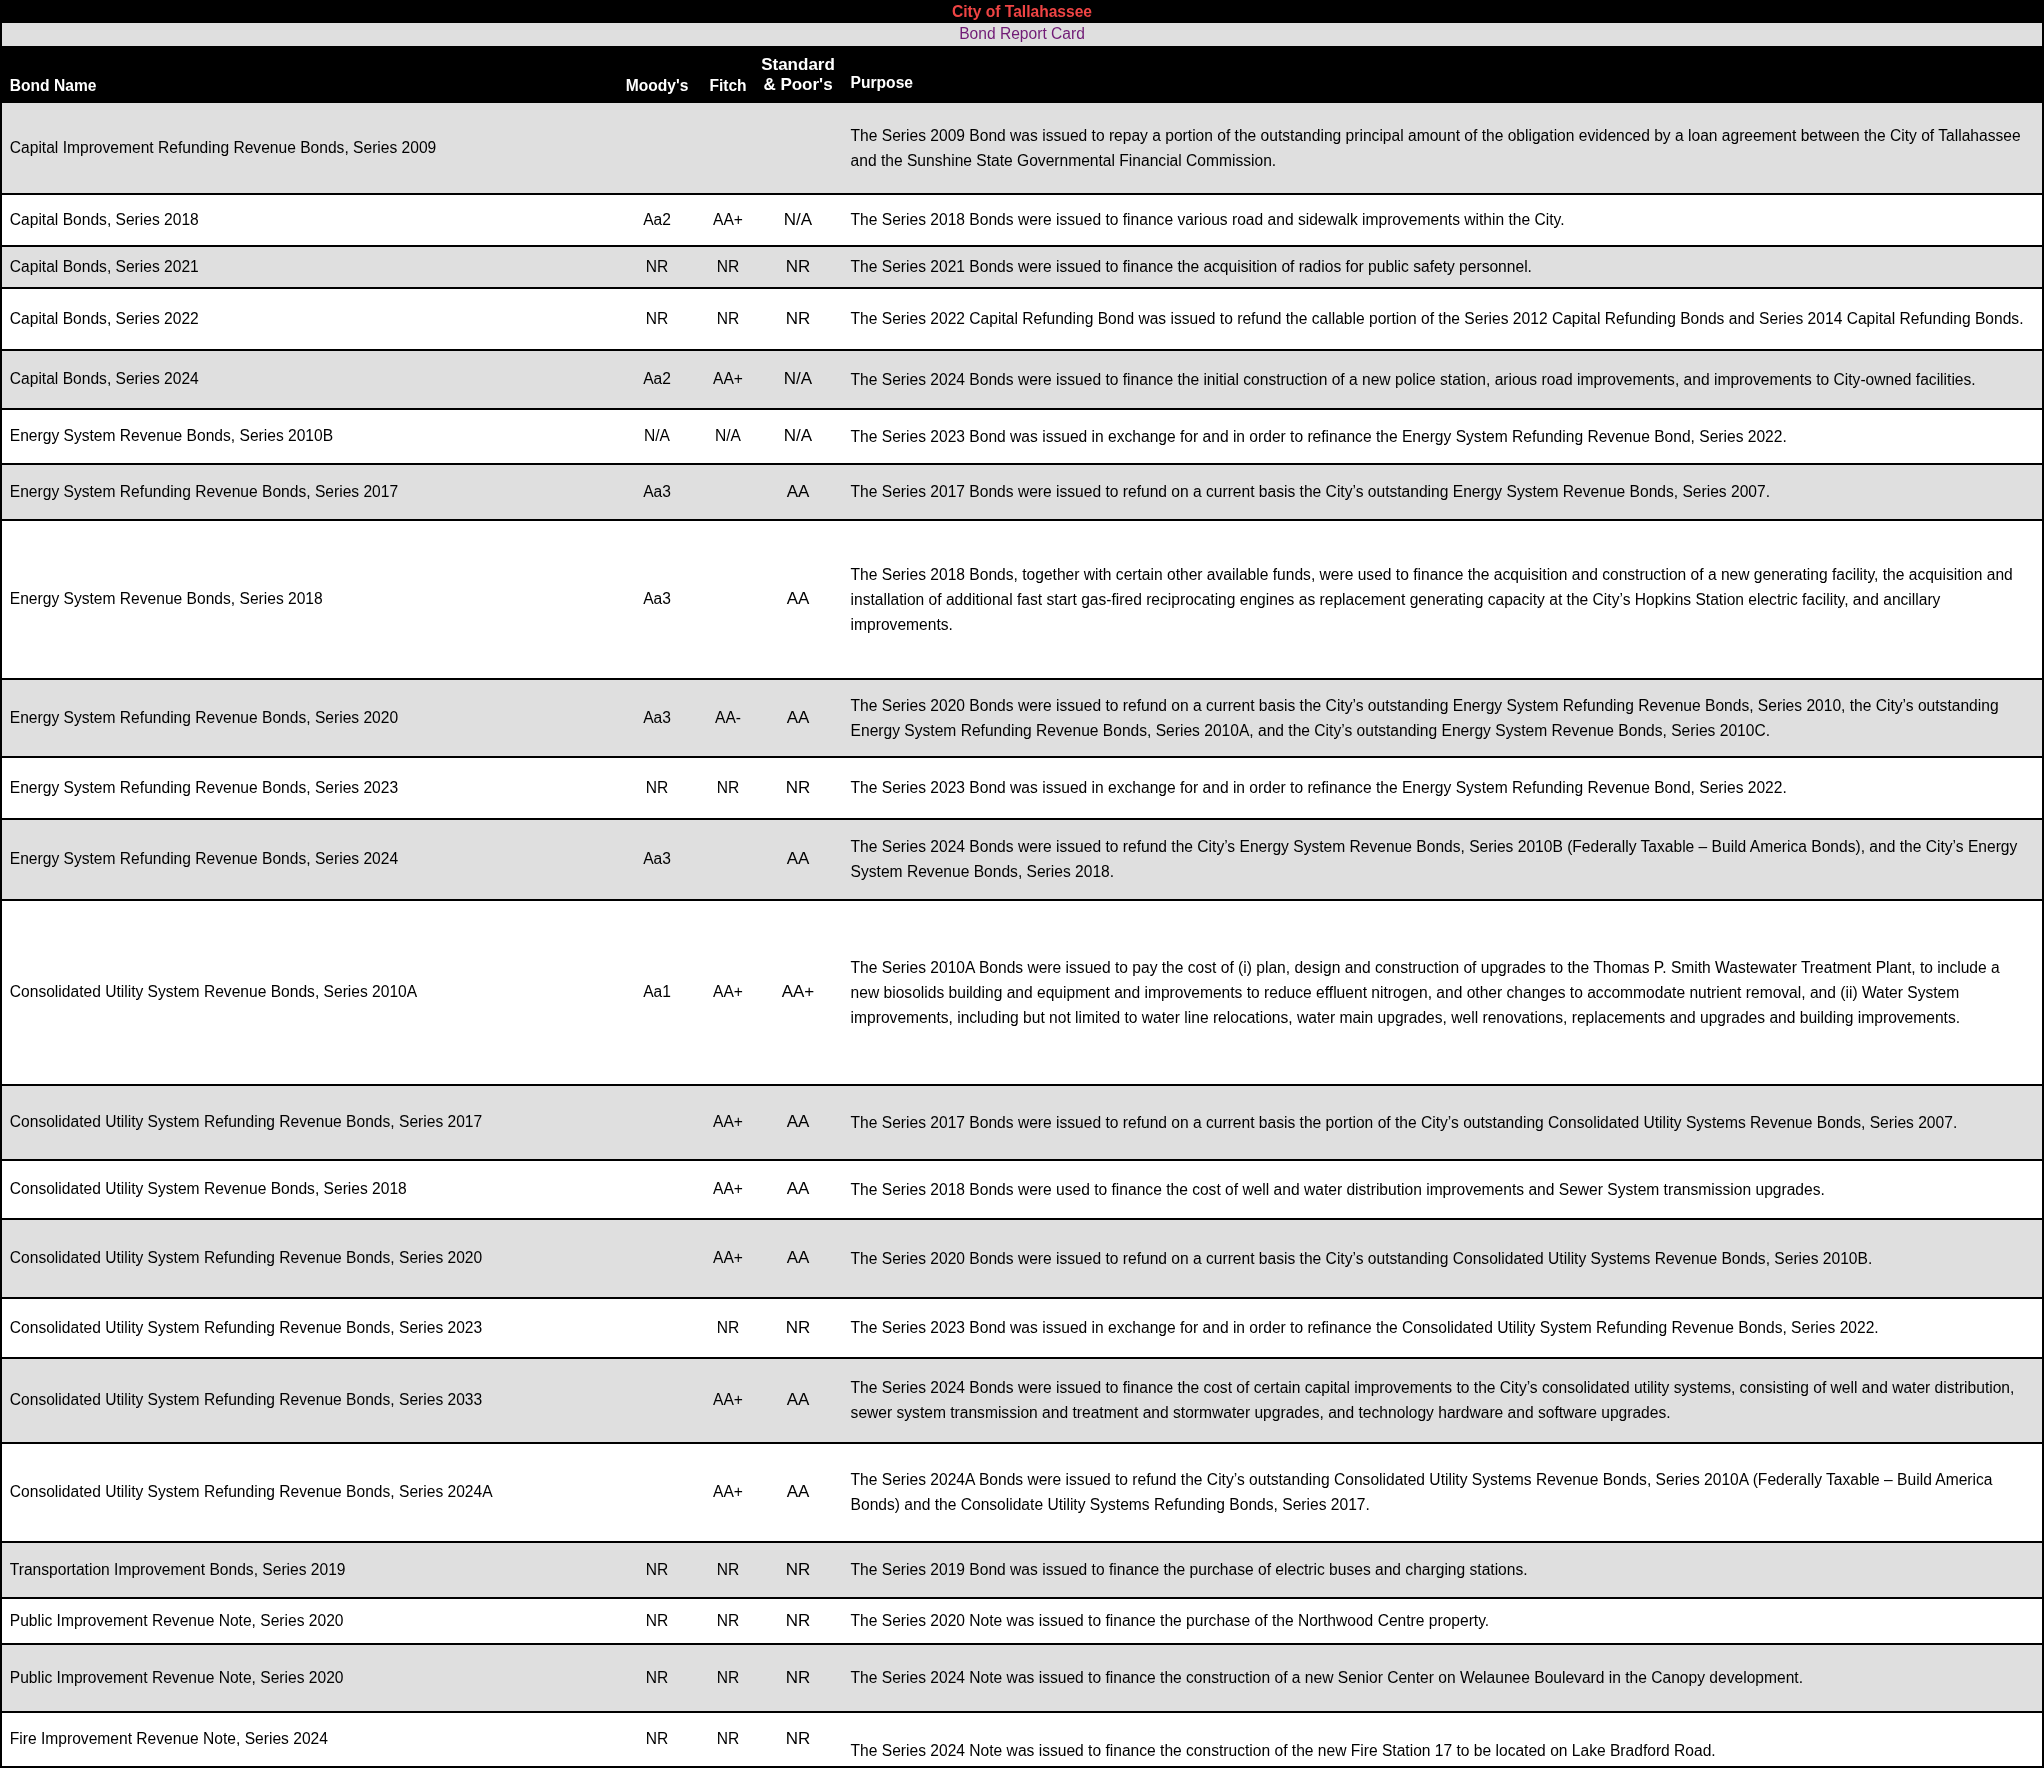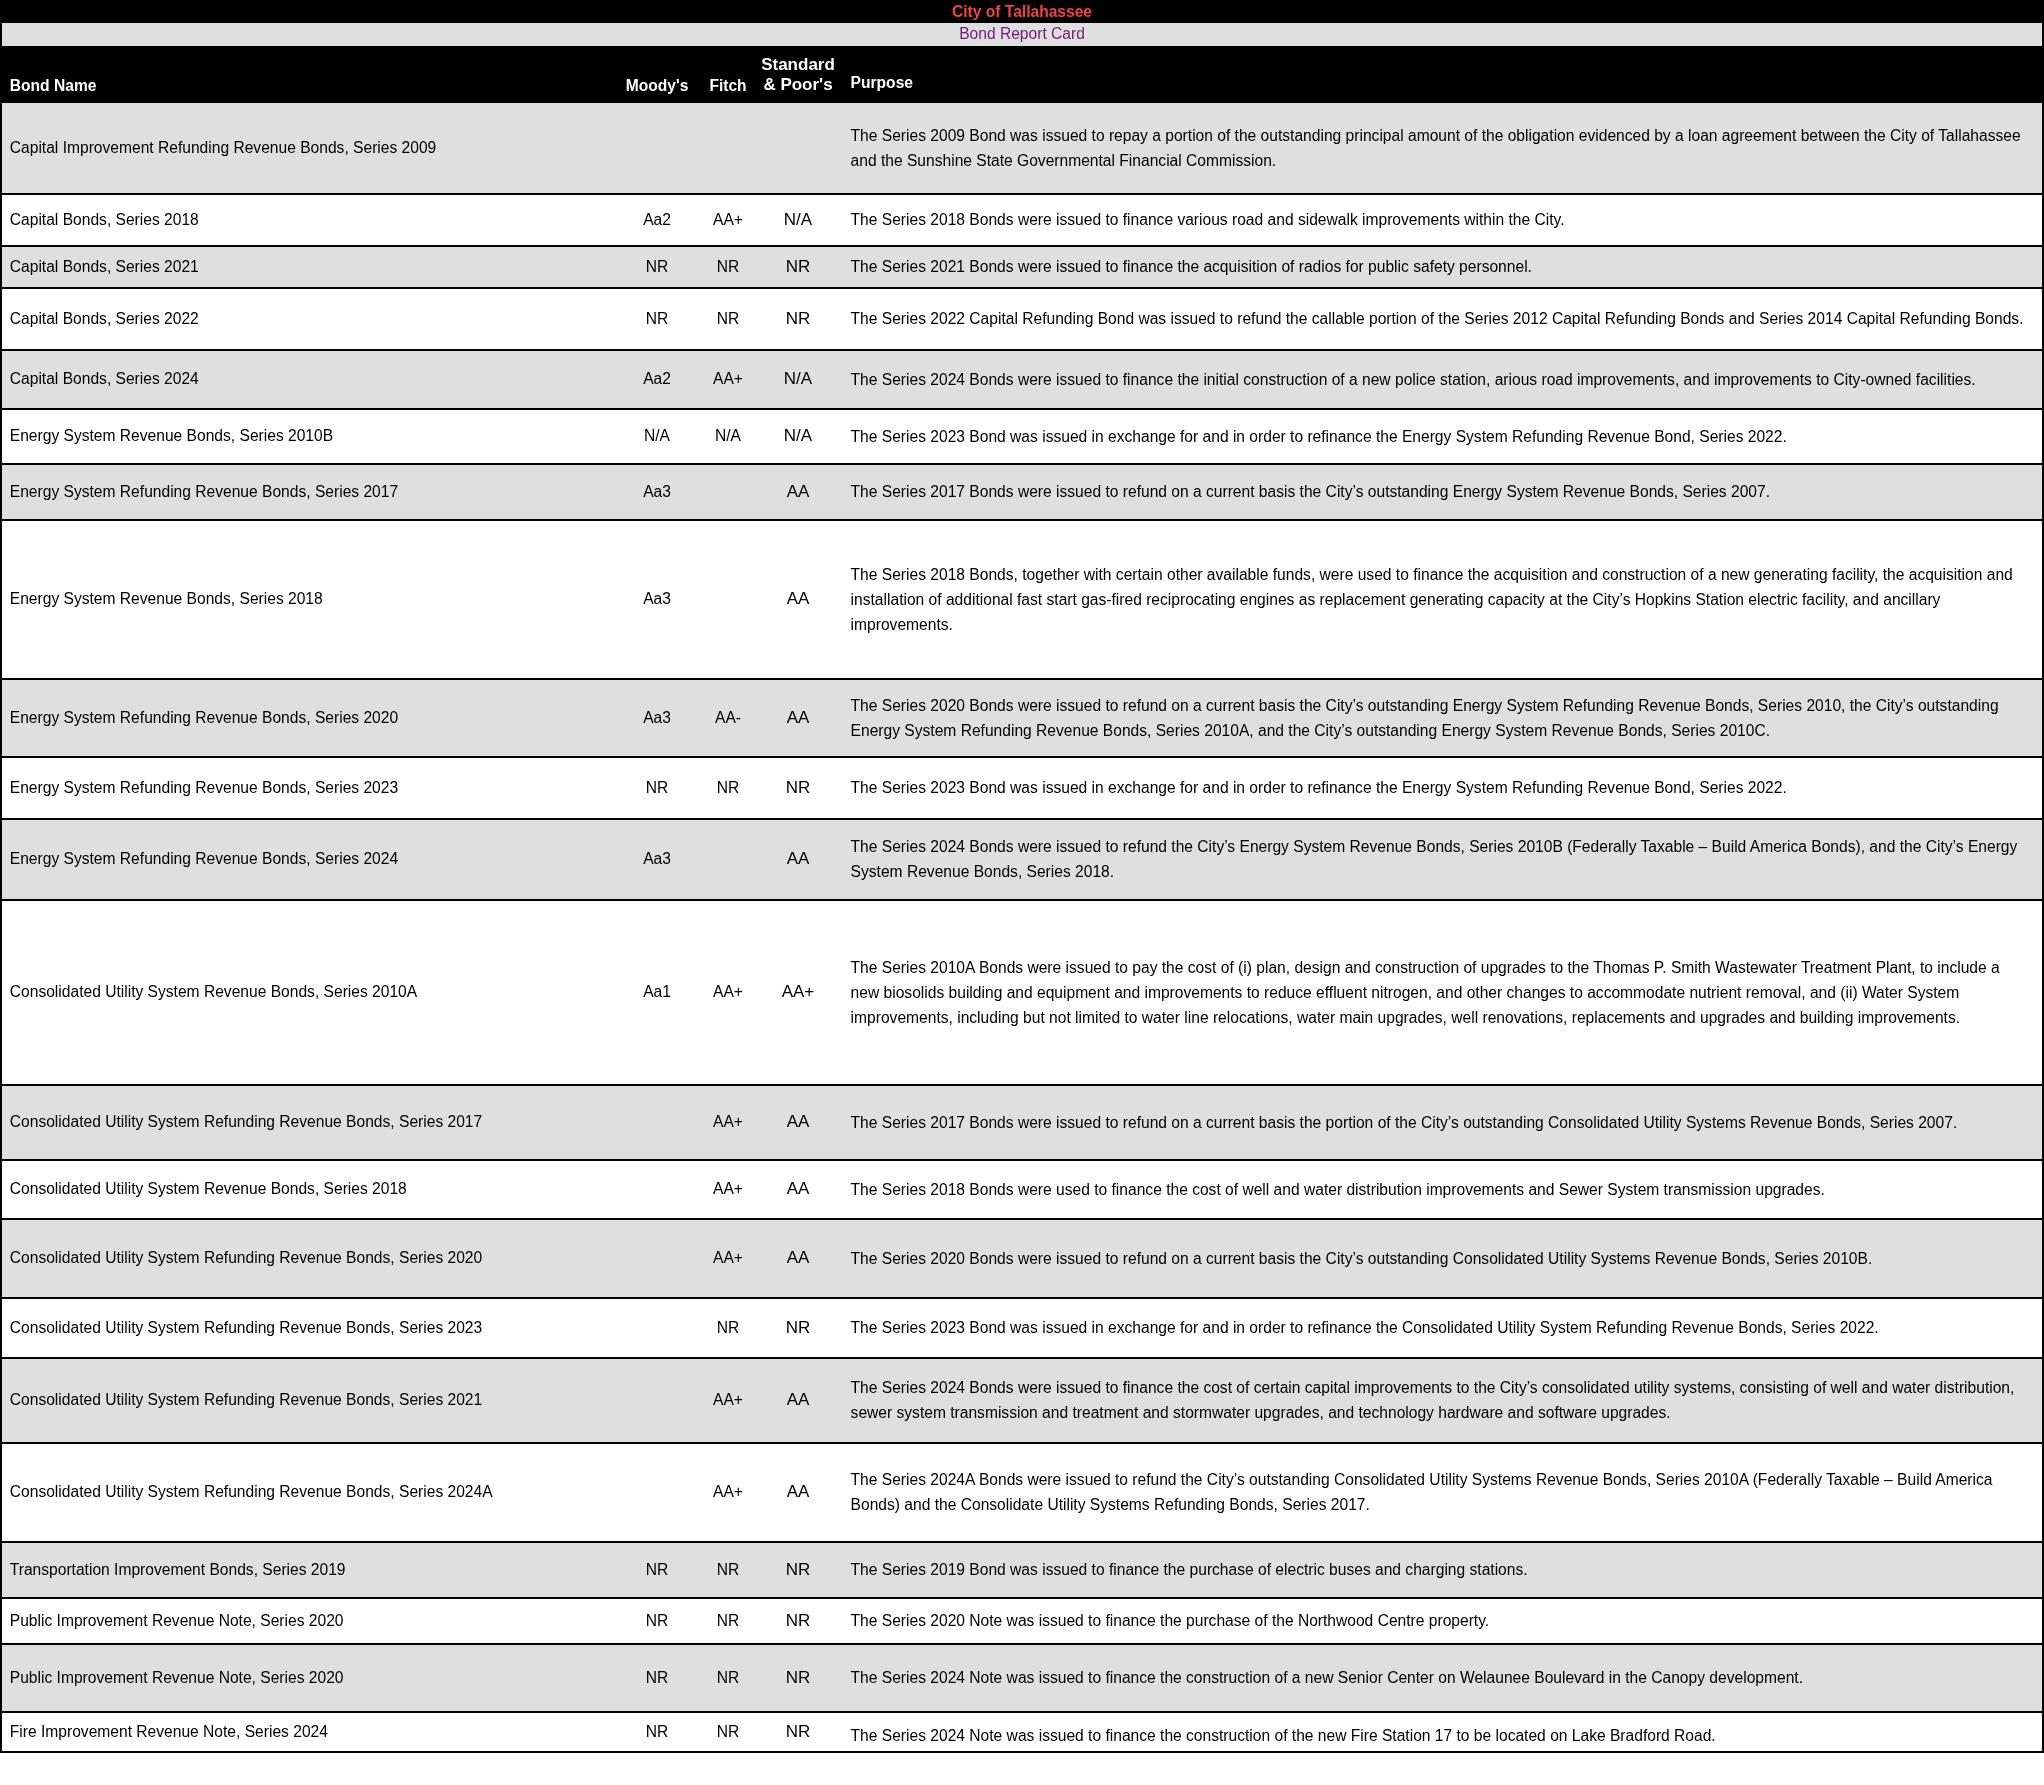--- a/index.html
+++ b/index.html
@@ -218,21 +218,21 @@
           <div class="cell col-purpose">The Series 2020 Bonds were issued to refund on a current basis the City’s outstanding Consolidated Utility Systems Revenue Bonds, Series 2010B.</div>
         </div>
         <div class="row" style="height: 60px;">
           <div class="cell col-name">Consolidated Utility System Refunding Revenue Bonds, Series 2023</div>
           <div class="cell col-moodys"></div>
           <div class="cell col-fitch">NR</div>
           <div class="cell col-sp">NR</div>
           <div class="cell col-purpose">The Series 2023 Bond was issued in exchange for and in order to refinance the Consolidated Utility System Refunding Revenue Bonds, Series 2022.</div>
         </div>
         <div class="row shaded" style="height: 85px;">
-          <div class="cell col-name">Consolidated Utility System Refunding Revenue Bonds, Series 2021</div>
+          <div class="cell col-name">Consolidated Utility System Refunding Revenue Bonds, Series 2033</div>
           <div class="cell col-moodys"></div>
           <div class="cell col-fitch">AA+</div>
           <div class="cell col-sp">AA</div>
           <div class="cell col-purpose">The Series 2024 Bonds were issued to finance the cost of certain capital improvements to the City’s consolidated utility systems, consisting of well and water distribution, sewer system transmission and treatment and stormwater upgrades, and technology hardware and software upgrades.</div>
         </div>
         <div class="row" style="height: 99px;">
           <div class="cell col-name">Consolidated Utility System Refunding Revenue Bonds, Series 2024A</div>
           <div class="cell col-moodys"></div>
           <div class="cell col-fitch">AA+</div>
           <div class="cell col-sp">AA</div>
@@ -252,21 +252,21 @@
           <div class="cell col-sp">NR</div>
           <div class="cell col-purpose">The Series 2020 Note was issued to finance the purchase of the Northwood Centre property.</div>
         </div>
         <div class="row shaded" style="height: 68px;">
           <div class="cell col-name">Public Improvement Revenue Note, Series 2020</div>
           <div class="cell col-moodys">NR</div>
           <div class="cell col-fitch">NR</div>
           <div class="cell col-sp">NR</div>
           <div class="cell col-purpose">The Series 2024 Note was issued to finance the construction of a new Senior Center on Welaunee Boulevard in the Canopy development.</div>
         </div>
-        <div class="row" style="height: 40px;">
+        <div class="row" style="height: 55px;">
           <div class="cell col-name">Fire Improvement Revenue Note, Series 2024</div>
           <div class="cell col-moodys">NR</div>
           <div class="cell col-fitch">NR</div>
           <div class="cell col-sp">NR</div>
           <div class="cell col-purpose valign-bottom">The Series 2024 Note was issued to finance the construction of the new Fire Station 17 to be located on Lake Bradford Road.</div>
         </div>
       </div>
 
   </div>
   <div class="bottom-gap"></div>

